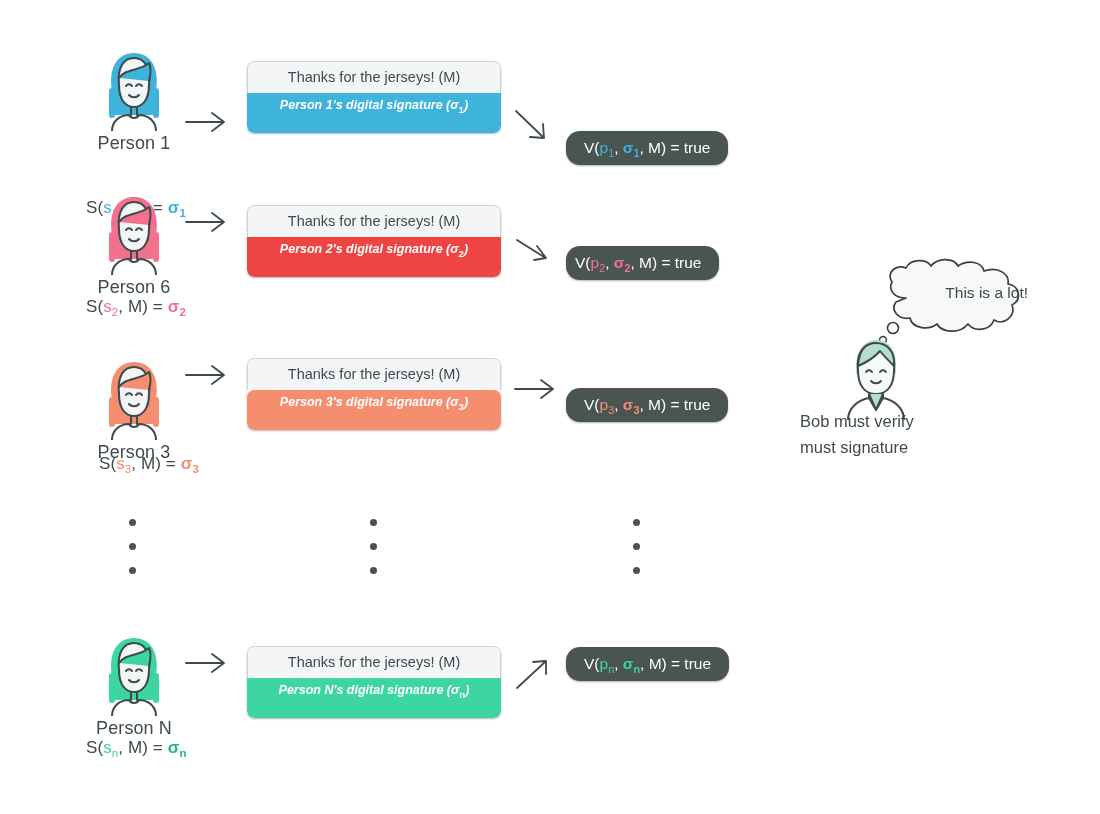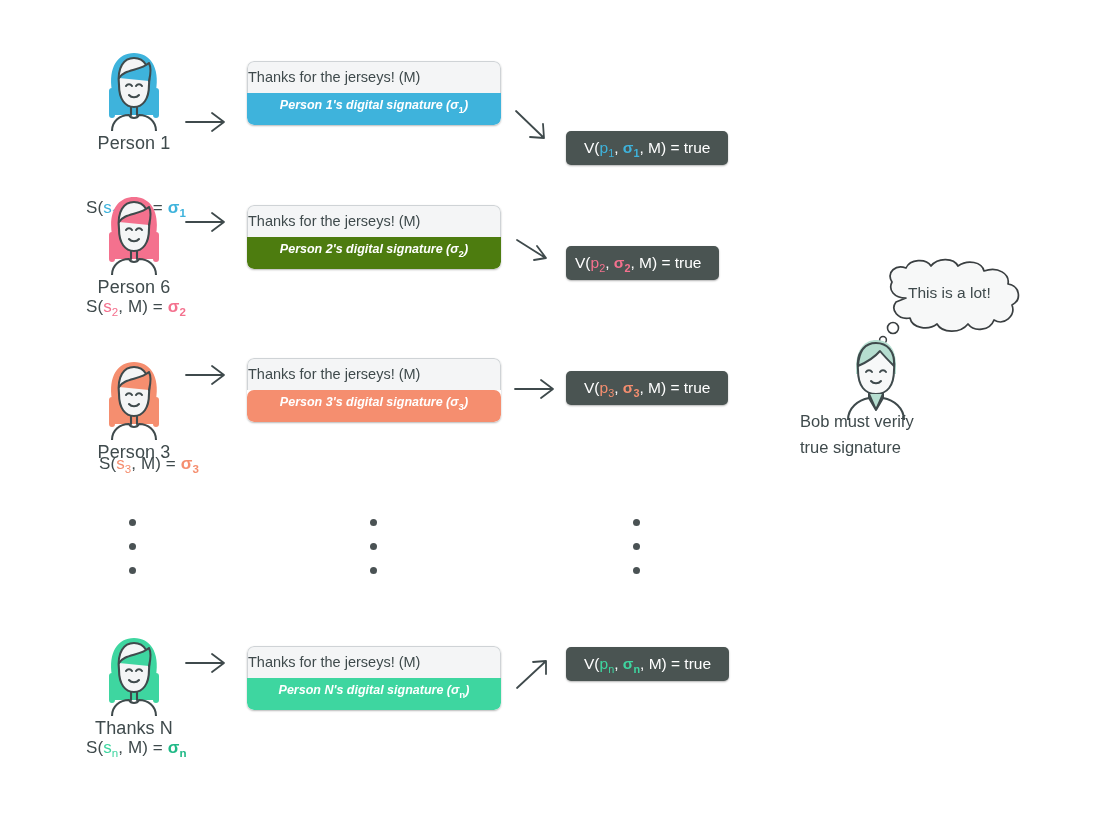--- a/index.html
+++ b/index.html
@@ -64,45 +64,45 @@
     overflow: hidden;
     box-shadow: 0 1px 2px rgba(0,0,0,.28);
   }
   .card-msg {
     background: #f4f5f6;
     border: 1px solid #cfd3d6;
     border-bottom: none;
     border-radius: 7px 7px 0 0;
     height: 31px;
     line-height: 31px;
-    text-align: left;
+    text-align: center;
     font-size: 14.5px;
     color: #3f4a4c;
     white-space: nowrap;
   }
   .card-sig {
-    height: 32px;
+    height: 40px;
     line-height: 24px;
     text-align: center;
     font-size: 12.5px;
     font-weight: bold;
     font-style: italic;
     color: #ffffff;
     white-space: nowrap;
     border-radius: 0 0 7px 7px;
   }
   .card-sig sub { font-size: .78em; font-style: normal; }
 
   
   .verify {
     position: absolute;
     height: 34px;
     line-height: 34px;
     padding: 0 18px;
-    border-radius: 5px;
+    border-radius: 14px;
     background: #4a5452;
     color: #ffffff;
     font-size: 15.5px;
     white-space: nowrap;
     box-shadow: 0 1px 2px rgba(0,0,0,.3);
     text-align: center;
   }
   .verify sub { font-size: .7em; }
   .verify .sig-strong { font-weight: bold; }
 
@@ -116,21 +116,21 @@
   }
 
   
   .bob-wrap { position: absolute; left: 798px; top: 258px; width: 230px; }
   .bubble-svg { position: absolute; left: 78px; top: 0px; }
   .bubble-text {
     position: absolute;
     left: 110px;
     top: 26px;
     width: 120px;
-    text-align: left;
+    text-align: right;
     font-size: 15.5px;
     color: #3f4a4c;
     white-space: nowrap;
   }
   .bob-avatar { position: absolute; left: 30px; top: 76px; }
   .bob-caption {
     position: absolute;
     left: 2px;
     top: 150px;
     font-size: 16.5px;
@@ -204,21 +204,21 @@
     <div class="formula" style="left:86px; top:108px;">
       <span>S(</span><span style="color:#f4718e"><span>s</span><sub>2</sub></span><span>, M) = </span><span class="sig-strong" style="color:#f4718e"><span>σ</span><sub>2</sub></span>
     </div>
 
     <svg class="arrow" style="left:184px; top:19px;" width="48" height="26" viewBox="0 0 48 26">
       <path d="M2 14 L38 14 M28 5 L40 14 L28 23" fill="none" stroke="#3f4a4c" stroke-width="1.8" stroke-linecap="round" stroke-linejoin="round"></path>
     </svg>
 
     <div class="card" style="left:247px; top:16px;">
       <div class="card-msg"><span>Thanks for the jerseys! (M)</span></div>
-      <div class="card-sig" style="background:#4d7c0f;"><span>Person 2's digital signature (σ</span><sub>2</sub><span>)</span></div>
+      <div class="card-sig" style="background:#ef4444;"><span>Person 2's digital signature (σ</span><sub>2</sub><span>)</span></div>
     </div>
 
     <svg class="arrow" style="left:514px; top:46px;" width="42" height="32" viewBox="0 0 42 32">
       <path d="M3 5 L30 22 M23 11 L32 23 L20 25" fill="none" stroke="#3f4a4c" stroke-width="1.8" stroke-linecap="round" stroke-linejoin="round"></path>
     </svg>
 
     <div class="verify" style="left:566px; top:57px;padding-left:9px;">
       <span>V(</span><span style="color:#f4718e"><span>p</span><sub>2</sub></span><span>, </span><span class="sig-strong" style="color:#f4718e"><span>σ</span><sub>2</sub></span><span>, M) = true</span>
     </div>
   </div>
@@ -250,21 +250,21 @@
 
     <div class="card" style="left:247px; top:16px;">
       <div class="card-msg"><span>Thanks for the jerseys! (M)</span></div>
       <div class="card-sig" style="background:#f58e6f;border-radius:7px;"><span>Person 3's digital signature (σ</span><sub>3</sub><span>)</span></div>
     </div>
 
     <svg class="arrow" style="left:513px; top:33px;" width="48" height="26" viewBox="0 0 48 26">
       <path d="M2 14 L38 14 M28 5 L40 14 L28 23" fill="none" stroke="#3f4a4c" stroke-width="1.8" stroke-linecap="round" stroke-linejoin="round"></path>
     </svg>
 
-    <div class="verify" style="left:566px; top:29px;">
+    <div class="verify" style="left:566px; top:46px;">
       <span>V(</span><span style="color:#f58e6f"><span>p</span><sub>3</sub></span><span>, </span><span class="sig-strong" style="color:#f58e6f"><span>σ</span><sub>3</sub></span><span>, M) = true</span>
     </div>
   </div>
 
   <div class="dots" style="left:129px; top:519px;">
     <div class="dot"></div>
     <div class="dot"></div>
     <div class="dot"></div>
   </div>
   <div class="dots" style="left:370px; top:519px;">
@@ -286,21 +286,21 @@
           <path d="M31 40 C29 22 36 13 46 13 C56 13 63 22 61 40 C61 54 55 62 46 62 C37 62 31 54 31 40 Z" fill="#f4f5f6"></path>
           <path d="M31 33 C36 24 52 26 61 18 C64 24 62 32 61 36" fill="#3ed6a0" stroke="#3f4a4c"></path>
           <path d="M38 41 C39.6 38.6 42.4 38.6 44 41"></path>
           <path d="M48 41 C49.6 38.6 52.4 38.6 54 41"></path>
           <path d="M41 50 C43.5 53 48.5 53 51 50"></path>
           <path d="M43 62 L43 70 M49 62 L49 70" stroke="#3f4a4c"></path>
           <path d="M24 86 C24 76 32 70 41 70 C43 74 49 74 51 70 C60 70 68 76 68 86" fill="#ffffff"></path>
           <path d="M24 46 L24 70 M68 46 L68 70" stroke="#3ed6a0" stroke-width="6"></path>
         </g>
       </svg>
-      <div class="person-label">Thanks N</div>
+      <div class="person-label">Person N</div>
     </div>
     <div class="formula" style="left:86px; top:108px;">
       <span>S(</span><span style="color:#3ed6a0"><span>s</span><sub>n</sub></span><span>, M) = </span><span class="sig-strong" style="color:#1fb986"><span>σ</span><sub>n</sub></span>
     </div>
 
     <svg class="arrow" style="left:184px; top:19px;" width="48" height="26" viewBox="0 0 48 26">
       <path d="M2 14 L38 14 M28 5 L40 14 L28 23" fill="none" stroke="#3f4a4c" stroke-width="1.8" stroke-linecap="round" stroke-linejoin="round"></path>
     </svg>
 
     <div class="card" style="left:247px; top:16px;">
@@ -347,17 +347,17 @@
         <path d="M52 38 C53.6 35.6 56.4 35.6 58 38"></path>
         <path d="M43 47 C45.5 50 50.5 50 53 47"></path>
         <path d="M41 60 L41 70 M55 60 L55 70"></path>
         <path d="M41 60 L48 76 L55 60" fill="#b6ded0" stroke="#3f4a4c"></path>
         <path d="M20 86 C20 74 30 66 41 64 L48 76 L55 64 C66 66 76 74 76 86" fill="#ffffff"></path>
       </g>
     </svg>
 
     <div class="bob-caption">
       <div>Bob must verify</div>
-      <div>true signature</div>
+      <div>must signature</div>
     </div>
   </div>
 
 </div>
 
 </body></html>

